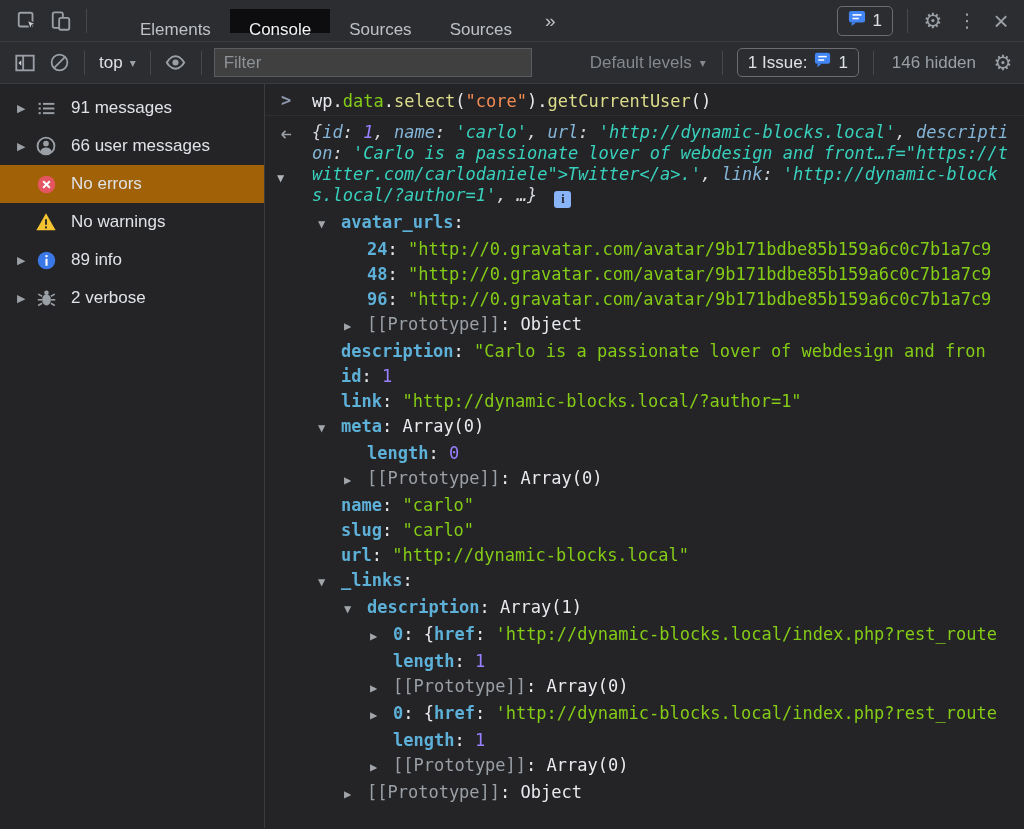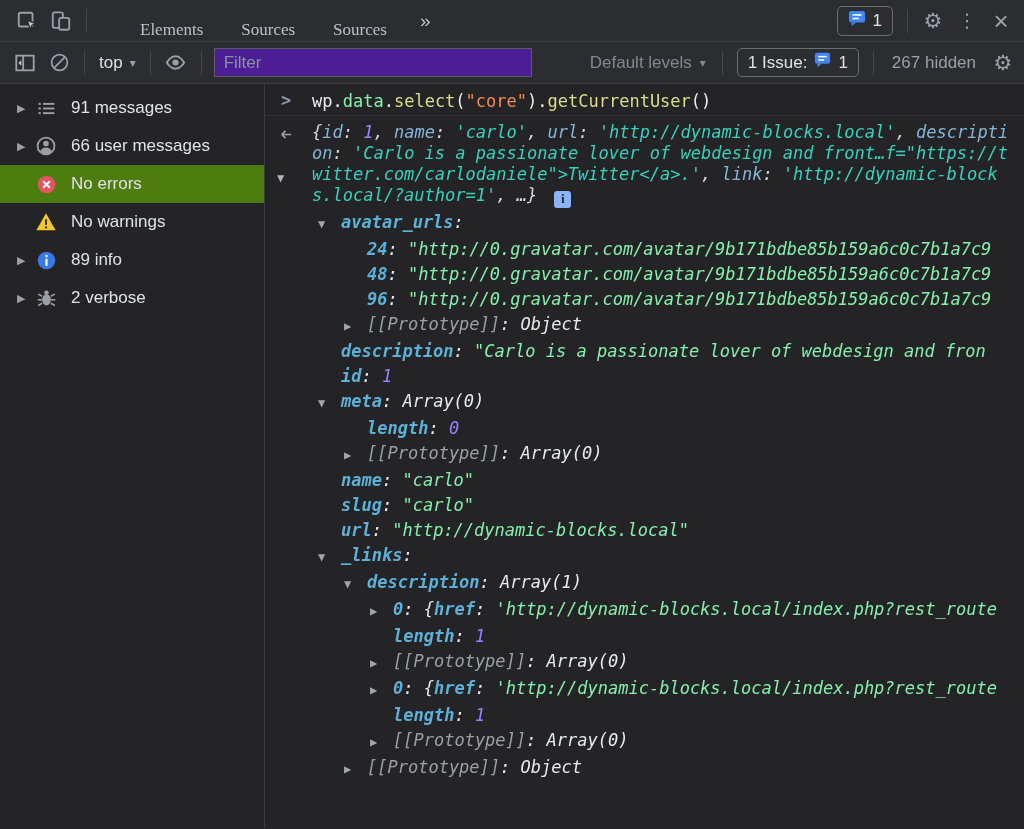--- a/index.html
+++ b/index.html
@@ -10,73 +10,73 @@
   .toolbar { height:42px; background:#2c2d30; border-bottom:1px solid #3c3d40;
              display:flex; align-items:center; }
   .tb-sep { width:1px; height:24px; background:#47484b; margin:0 8px; flex:none; }
   .ibtn { display:flex; align-items:center; justify-content:center;
           width:34px; height:34px; flex:none; cursor:pointer; color:#9aa0a6; }
   .glyph-gear { font-size:21px; line-height:1; }
   .glyph-kebab { font-size:19px; line-height:1; letter-spacing:0; }
   .glyph-close { font-size:26px; line-height:1; }
 
   
-  .tabs { display:flex; height:24px; margin-left:26px;font-family:Liberation Serif, serif; }
+  .tabs { display:flex; height:24px; margin-left:26px; }
   .tab { padding:0 19px; line-height:42px; font-size:17px; color:#bdc1c6; cursor:pointer; }
   .tab.active { background:#0d0d0f; color:#f1f3f4; }
   .more-tabs { padding:0 14px; line-height:40px; font-size:19px; color:#bdc1c6; cursor:pointer; }
 
   .spacer { flex:1; }
 
   .badge-box { display:flex; align-items:center; gap:7px; border:1px solid #6a6d71;
                border-radius:5px; padding:3px 10px; margin:0 6px; cursor:pointer;
                font-size:17px; color:#dde1e5; }
   .chat-icon { display:inline-block; flex:none; }
 
   
   .ct-label { font-size:17px; color:#dde1e5; display:flex; align-items:center; gap:7px;
               padding:0 6px; cursor:pointer; }
   .ct-caret { font-size:12px; color:#9aa0a6; }
-  .filter-input { width:318px; height:29px; background:#4c1d95; border:1px solid #595c60;
+  .filter-input { width:318px; height:29px; background:#404040; border:1px solid #595c60;
                   color:#dde1e5; font-size:17px; padding:0 9px; margin-left:4px;
                   font-family:"Liberation Sans", sans-serif; }
   .filter-input::placeholder { color:#8d9297; }
   .levels { color:#84898e; font-size:17px; display:flex; align-items:center; gap:8px;
             padding:0 8px; cursor:default; }
   .hidden-count { color:#9aa0a6; font-size:17px; padding:0 10px; }
 
   
   .dt-body { display:flex; height:744px; }
   .sidebar { width:265px; flex:none; border-right:1px solid #3a3b3e; padding-top:5px;
              background:#242427; }
   .sb-row { height:38px; display:flex; align-items:center; cursor:pointer; }
-  .sb-row.selected { background:#4d7c0f; }
+  .sb-row.selected { background:#a16207; }
   .sb-caret { width:18px; margin-left:17px; font-size:11px; color:#9aa0a6; flex:none; text-align:left; }
   .sb-icon { width:22px; height:22px; margin-right:14px; flex:none; display:flex;
              align-items:center; justify-content:center; }
   .sb-label { font-size:17px; color:#dfe2e7; }
 
   
   .console { flex:1; overflow:hidden; font-family:"DejaVu Sans Mono", monospace;
              font-size:17px; color:#e8eaed; }
   .cmd-row { position:relative; padding:7px 8px 4px 47px;
              border-bottom:1px solid rgba(255,255,255,0.05); }
   .prompt { position:absolute; left:16px; top:6px; color:#8e99ac; font-weight:bold; }
   .result-block { position:relative; padding:6px 6px 2px 47px; line-height:21px;
                   word-break:break-all; }
   .ret-arrow { position:absolute; left:13px; top:9px; color:#9aa0a6; }
   .root-expander { position:absolute; left:12px; top:52px; font-size:12px; color:#b0b4b9;
                    cursor:pointer; }
-  .trow { line-height:25px; white-space:nowrap; overflow:hidden; padding-right:20px;font-style:italic; }
+  .trow { line-height:25px; white-space:nowrap; overflow:hidden; padding-right:20px; }
   .arrow-slot { display:inline-block; width:23px; font-size:12px; color:#a2a6ab; cursor:pointer; }
 
   
   .s-plain { color:#e8eaed; }
   .s-key   { color:#5db0d7; font-weight:bold; }
-  .s-str   { color:#86efac; }
+  .s-str   { color:#84cc16; }
   .s-num   { color:#9980ff; }
   .s-gray  { color:#9aa0a6;margin-top:21px; }
   .s-fn    { color:#dcdc8b; }
   .s-ostr  { color:#f28b54; }
   .s-pk    { color:#85b6d8; font-style:italic; }
   .s-ps    { color:#38d1bd; font-style:italic; }
   .s-pn    { color:#9980ff; font-style:italic; }
   .s-pp    { color:#d5d9de; font-style:italic; }
   .info-badge { display:inline-flex; align-items:center; justify-content:center;
                 width:17px; height:17px; border-radius:3px; background:#8ab4f8;
@@ -97,20 +97,21 @@
   <div class="ibtn">
     <svg width="22" height="22" viewBox="0 0 24 24">
       <rect x="3" y="2.5" width="11" height="17" rx="2" fill="none" stroke="#9aa0a6" stroke-width="2"></rect>
       <rect x="10" y="8.5" width="11" height="13" rx="2" fill="#2c2d30" stroke="#9aa0a6" stroke-width="2"></rect>
     </svg>
   </div>
   <div class="tb-sep"></div>
 
   <div class="tabs" id="tabs-host">
       <div class="tab">Elements</div>
+      <div class="tab active">Console</div>
       <div class="tab">Sources</div>
       <div class="tab">Sources</div>
     </div>
   <div class="more-tabs">»</div>
 
   <div class="spacer"></div>
 
   <div class="badge-box">
     <span class="chat-icon">
       <svg width="18" height="17" viewBox="0 0 20 19">
@@ -170,21 +171,21 @@
       <svg width="17" height="16" viewBox="0 0 20 19">
         <rect x="1" y="1" width="18" height="13" rx="2.5" fill="#4285f4"></rect>
         <path d="M4 14 L4 18 L9 14 Z" fill="#4285f4"></path>
         <line x1="5" y1="5.5" x2="15" y2="5.5" stroke="#fff" stroke-width="1.8"></line>
         <line x1="5" y1="9.5" x2="12" y2="9.5" stroke="#fff" stroke-width="1.8"></line>
       </svg>
     </span>
     <span>1</span>
   </div>
   <div class="tb-sep"></div>
-  <div class="hidden-count">267 hidden</div>
+  <div class="hidden-count">146 hidden</div>
   <div class="ibtn glyph-gear" style="margin-right:4px">⚙</div>
 </div>
 
 <div class="dt-body">
   <div class="sidebar" id="sidebar-host">
       <div class="sb-row">
         <span class="sb-caret">▶</span>
         <span class="sb-icon">
           <svg width="21" height="21" viewBox="0 0 24 24">
             <rect x="3" y="5.5" width="2.4" height="2.4" fill="#9aa0a6"></rect>
@@ -277,20 +278,21 @@
     </div>
 
     <div id="tree-host">
         <div class="trow" style="padding-left: 53px;"><span class="arrow-slot">▼</span><span class="s-key">avatar_urls</span><span class="s-plain">:</span></div>
         <div class="trow" style="padding-left: 79px;"><span class="arrow-slot"></span><span class="s-key">24</span><span class="s-plain">: </span><span class="s-str">"http://0.gravatar.com/avatar/9b171bdbe85b159a6c0c7b1a7c9</span></div>
         <div class="trow" style="padding-left: 79px;"><span class="arrow-slot"></span><span class="s-key">48</span><span class="s-plain">: </span><span class="s-str">"http://0.gravatar.com/avatar/9b171bdbe85b159a6c0c7b1a7c9</span></div>
         <div class="trow" style="padding-left: 79px;"><span class="arrow-slot"></span><span class="s-key">96</span><span class="s-plain">: </span><span class="s-str">"http://0.gravatar.com/avatar/9b171bdbe85b159a6c0c7b1a7c9</span></div>
         <div class="trow" style="padding-left: 79px;"><span class="arrow-slot">▶</span><span class="s-gray">[[Prototype]]</span><span class="s-plain">: </span><span class="s-plain">Object</span></div>
         <div class="trow" style="padding-left: 53px;"><span class="arrow-slot"></span><span class="s-key">description</span><span class="s-plain">: </span><span class="s-str">"Carlo is a passionate lover of webdesign and fron</span></div>
         <div class="trow" style="padding-left: 53px;"><span class="arrow-slot"></span><span class="s-key">id</span><span class="s-plain">: </span><span class="s-num">1</span></div>
+        <div class="trow" style="padding-left: 53px;"><span class="arrow-slot"></span><span class="s-key">link</span><span class="s-plain">: </span><span class="s-str">"http://dynamic-blocks.local/?author=1"</span></div>
         <div class="trow" style="padding-left: 53px;"><span class="arrow-slot">▼</span><span class="s-key">meta</span><span class="s-plain">: </span><span class="s-plain">Array(0)</span></div>
         <div class="trow" style="padding-left: 79px;"><span class="arrow-slot"></span><span class="s-key">length</span><span class="s-plain">: </span><span class="s-num">0</span></div>
         <div class="trow" style="padding-left: 79px;"><span class="arrow-slot">▶</span><span class="s-gray">[[Prototype]]</span><span class="s-plain">: </span><span class="s-plain">Array(0)</span></div>
         <div class="trow" style="padding-left: 53px;"><span class="arrow-slot"></span><span class="s-key">name</span><span class="s-plain">: </span><span class="s-str">"carlo"</span></div>
         <div class="trow" style="padding-left: 53px;"><span class="arrow-slot"></span><span class="s-key">slug</span><span class="s-plain">: </span><span class="s-str">"carlo"</span></div>
         <div class="trow" style="padding-left: 53px;"><span class="arrow-slot"></span><span class="s-key">url</span><span class="s-plain">: </span><span class="s-str">"http://dynamic-blocks.local"</span></div>
         <div class="trow" style="padding-left: 53px;"><span class="arrow-slot">▼</span><span class="s-key">_links</span><span class="s-plain">:</span></div>
         <div class="trow" style="padding-left: 79px;"><span class="arrow-slot">▼</span><span class="s-key">description</span><span class="s-plain">: </span><span class="s-plain">Array(1)</span></div>
         <div class="trow" style="padding-left: 105px;"><span class="arrow-slot">▶</span><span class="s-key">0</span><span class="s-plain">: </span><span class="s-plain">{</span><span class="s-key">href</span><span class="s-plain">: </span><span class="s-str">'http://dynamic-blocks.local/index.php?rest_route</span></div>
         <div class="trow" style="padding-left: 105px;"><span class="arrow-slot"></span><span class="s-key">length</span><span class="s-plain">: </span><span class="s-num">1</span></div>

